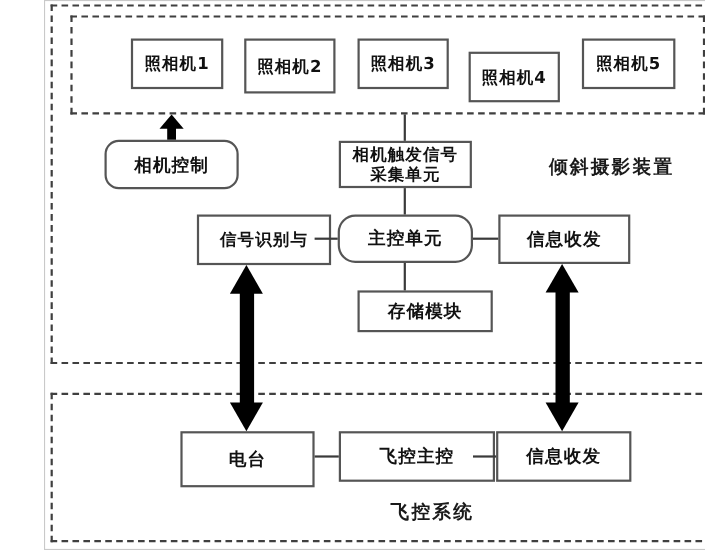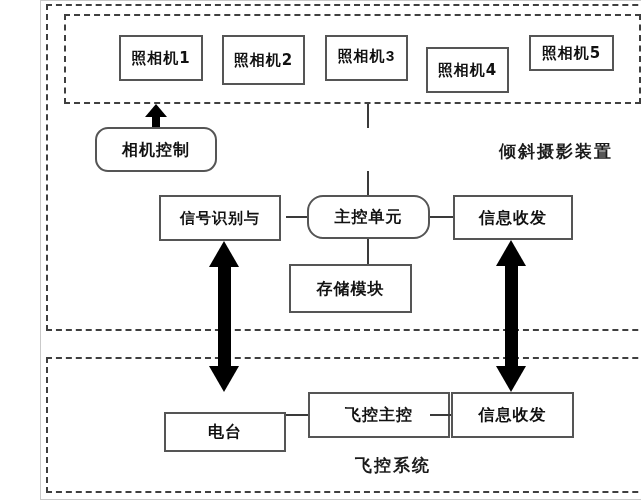--- a/index.html
+++ b/index.html
@@ -76,42 +76,46 @@
 <body>
 
 <div class="canvas">
 
   <div class="dashed-section" style="left:5px; top:3px; width:632px; height:327px;"></div>
 
   <div class="dashed-section" style="left:23px; top:13px; width:577px; height:90px;"></div>
 
   <div class="box small-text" style="left:78px;  top:34px; width:84px; height:46px;">照相机1</div>
   <div class="box small-text" style="left:181px; top:34px; width:83px; height:50px;">照相机2</div>
-  <div class="box small-text" style="left:284px; top:34px; width:83px; height:46px;font-family:Liberation Mono, monospace;">照相机3</div>
+  <div class="box small-text" style="left:284px; top:34px; width:83px; height:46px;">照相机3</div>
   <div class="box small-text" style="left:385px; top:46px; width:83px; height:46px;">照相机4</div>
-  <div class="box small-text" style="left:488px; top:34px; width:85px; height:36px;">照相机5</div>
+  <div class="box small-text" style="left:488px; top:34px; width:85px; height:46px;">照相机5</div>
 
   <div class="box" style="left:54px; top:126px; width:122px; height:45px;border-radius:13px;">相机控制</div>
 
+  <div class="box small-text" style="left:267px; top:127px; width:121px; height:43px;">
+    <span>相机触发信号</span>
+    <span>采集单元</span>
+  </div>
 
   <div class="floating-label" style="left:445px; top:139px; width:140px;">倾斜摄影装置</div>
 
-  <div class="box small-text" style="left:118px; top:194px; width:122px; height:46px;">
+  <div class="box small-text" style="left:138px; top:194px; width:122px; height:46px;">
     <span>信号识别与</span>
   </div>
 
   <div class="box" style="left:266px; top:194px; width:123px; height:44px;border-radius:16px;">主控单元</div>
 
   <div class="box" style="left:412px; top:194px; width:120px; height:45px;">信息收发</div>
 
-  <div class="box" style="left:248px; top:263px; width:123px; height:49px;">存储模块</div>
+  <div class="box" style="left:284px; top:263px; width:123px; height:38px;">存储模块</div>
 
   <div class="dashed-section" style="left:5px; top:356px; width:632px; height:136px;"></div>
 
-  <div class="box" style="left:123px; top:411px; width:122px; height:40px;">电台</div>
+  <div class="box" style="left:123px; top:391px; width:122px; height:51px;">电台</div>
 
   <div class="box" style="left:267px; top:391px; width:142px; height:46px;">飞控主控</div>
 
   <div class="box" style="left:410px; top:391px; width:123px; height:46px;">信息收发</div>
 
   <div class="floating-label" style="left:270px; top:453px; width:120px;text-align:right;">飞控系统</div>
 
   <div class="line" style="left:326px; top:103px; width:2px; height:24px;"></div>
   <div class="line" style="left:326px; top:170px; width:2px; height:24px;"></div>
   <div class="line" style="left:245px; top:215px; width:21px; height:2px;"></div>

